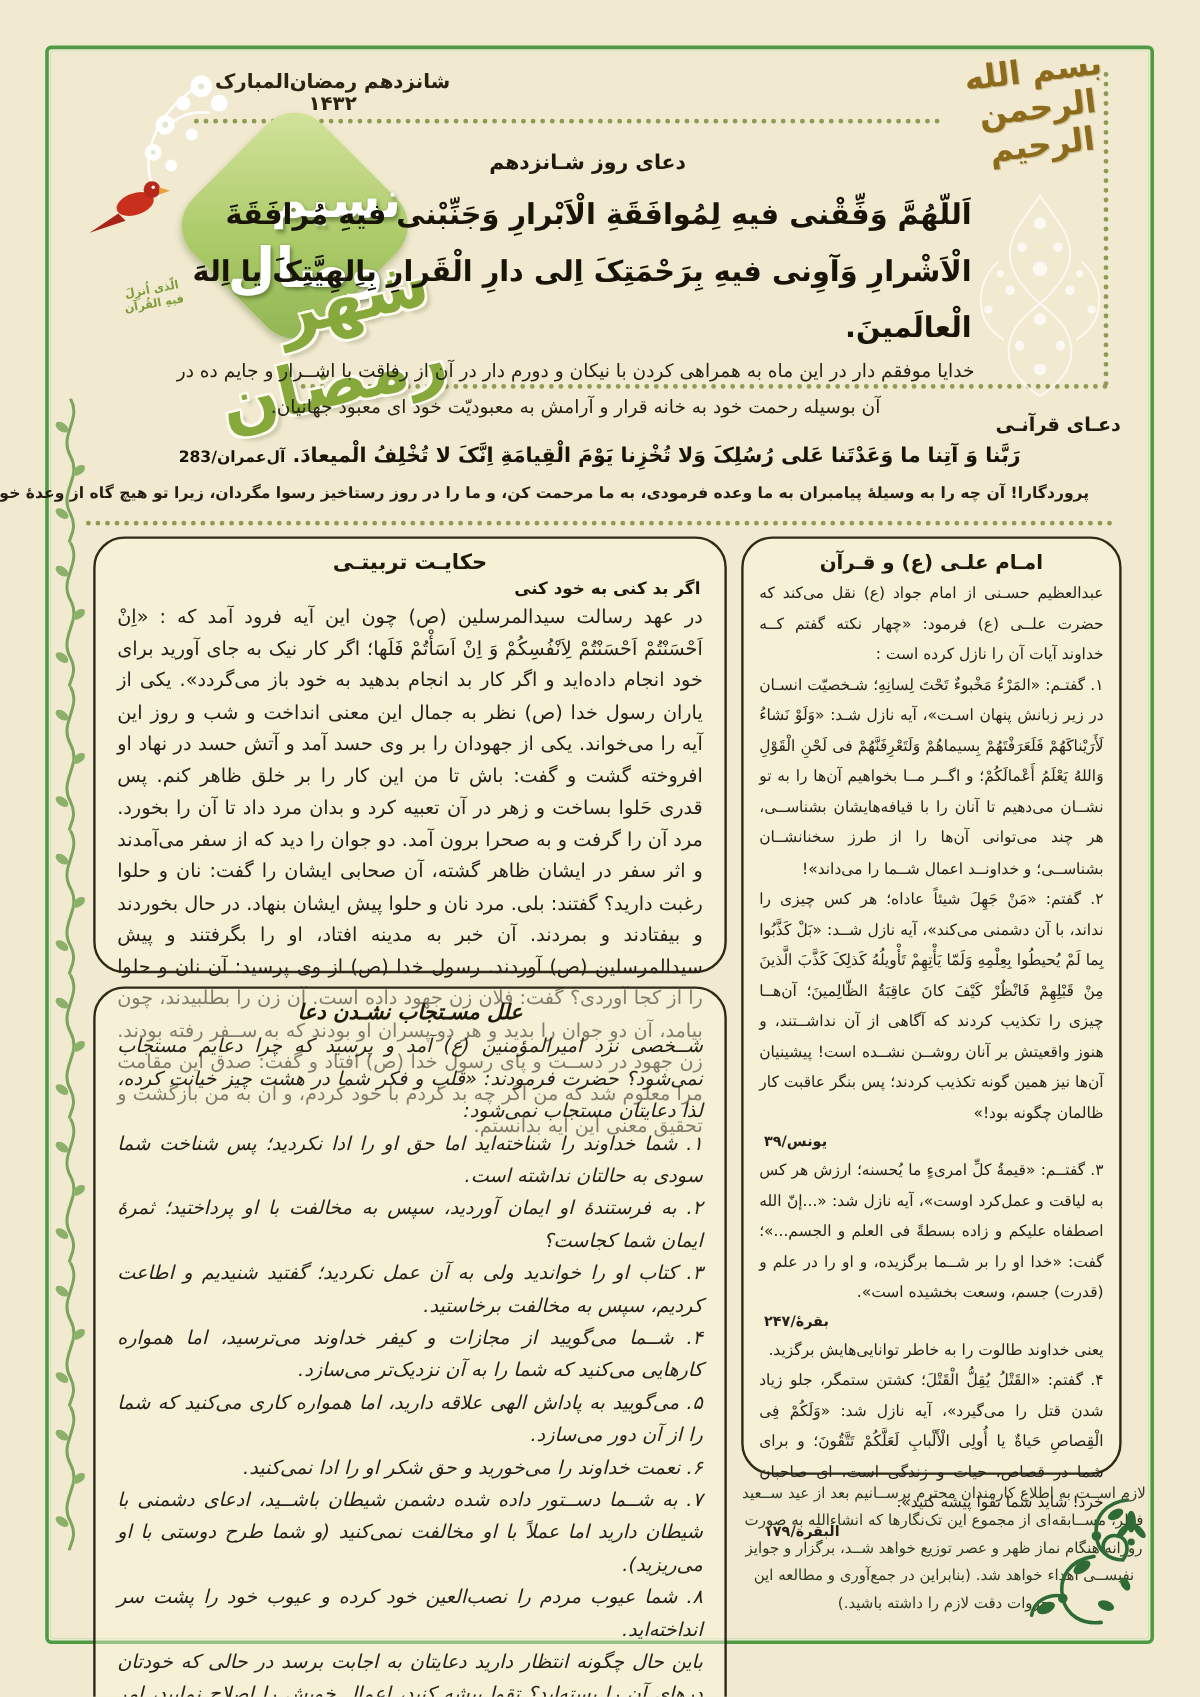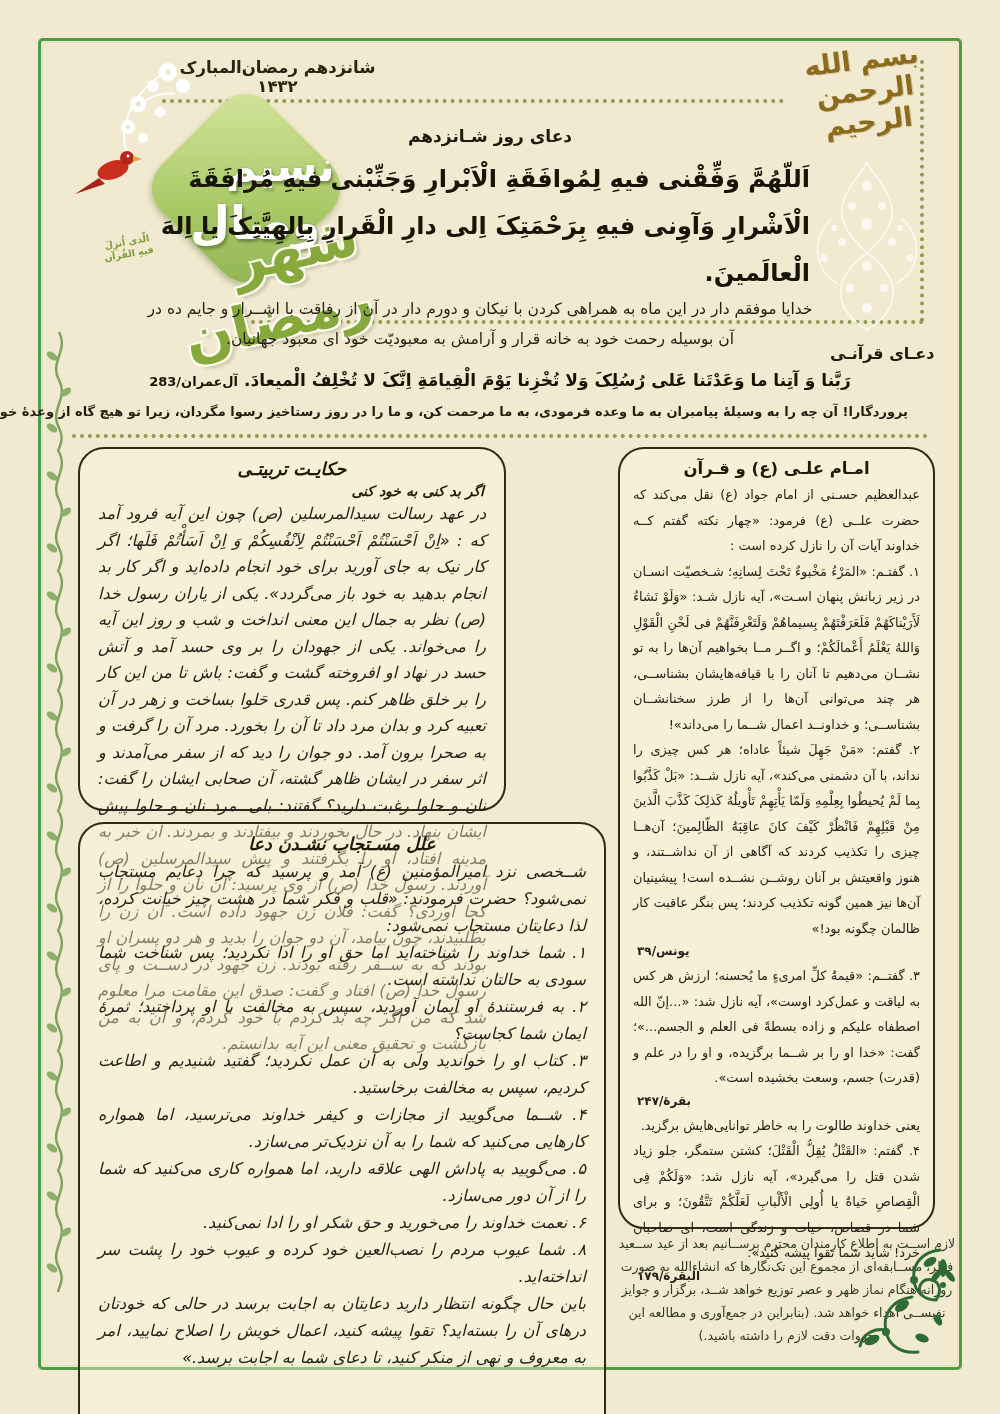--- a/index.html
+++ b/index.html
@@ -23,21 +23,21 @@
   .bismillah{left:775px;top:44px;width:180px;color:#8d6b1d;font-weight:bold;font-size:27px;line-height:1.15;
     text-align:center;transform:rotate(-7deg);text-shadow:1px 1px 0 rgba(120,90,20,.25);}
   .daily-title{left:170px;top:126px;width:640px;text-align:center;font-weight:bold;font-size:17px;color:#1f1a0d;}
   .daily-ar{left:150px;top:156px;width:660px;text-align:right;font-weight:bold;font-size:24px;line-height:47px;color:#181408;}
   .daily-fa{left:140px;top:250px;width:680px;text-align:center;font-weight:normal;font-size:15.5px;line-height:30px;color:#241f12;margin-top:44px;}
   .q-title{left:830px;top:344px;width:105px;font-weight:bold;font-size:16px;color:#1f1a0d;text-align:left;}
   .q-ar{left:55px;top:370px;width:890px;text-align:center;font-weight:bold;font-size:17px;white-space:nowrap;color:#181408;}
   .q-ref{font-size:13px;}
   .q-fa{right:92px;top:404px;font-weight:bold;font-size:13px;letter-spacing:-.3px;white-space:nowrap;color:#241f12;}
   .box{background:rgba(253,247,221,.42);border:2px solid #2e2a18;border-radius:26px;box-sizing:border-box;}
-  .box1{left:78px;top:447px;width:428px;height:364px;font-style:italic;}
+  .box1{left:78px;top:447px;width:528px;height:364px;}
   .box2{left:78px;top:822px;width:528px;height:680px;font-style:italic;}
   .box3{left:618px;top:447px;width:317px;height:782px;}
   .box-title{font-weight:bold;font-size:17.5px;color:#1f1a0c;text-align:center;padding:10px 20px 2px;}
   .box-sub{font-weight:bold;font-size:14px;color:#1f1a0c;padding:2px 20px 0;}
   .box-body{padding:2px 18px 8px;font-size:16px;line-height:26.5px;text-align:justify;}
   .box2 .box-body{line-height:27px;}
   .b3-body{padding:2px 13px 6px;font-size:12.9px;line-height:25.5px;text-align:justify;}
   .ref{text-align:left;font-weight:bold;font-size:12px;line-height:20px;padding:0 0 2px 4px;}
   .notice{left:612px;top:1232px;width:350px;text-align:center;font-size:12.5px;line-height:23px;color:#2e3822;}
   .logo{left:128px;top:100px;width:230px;height:230px;}
@@ -171,20 +171,21 @@
   <div class="abs box box2">
     <div class="box-title">علل مسـتجاب نشـدن دعا</div>
     <div class="box-body">
       <div>شــخصی نزد امیرالمؤمنین (ع) آمد و پرسید که چرا دعایم مستجاب نمی‌شود؟ حضرت فرمودند: «قلب و فکر شما در هشت چیز خیانت کرده، لذا دعایتان مستجاب نمی‌شود:</div>
       <div>۱. شما خداوند را شناخته‌اید اما حق او را ادا نکردید؛ پس شناخت شما سودی به حالتان نداشته است.</div>
       <div>۲. به فرستندهٔ او ایمان آوردید، سپس به مخالفت با او پرداختید؛ ثمرهٔ ایمان شما کجاست؟</div>
       <div>۳. کتاب او را خواندید ولی به آن عمل نکردید؛ گفتید شنیدیم و اطاعت کردیم، سپس به مخالفت برخاستید.</div>
       <div>۴. شــما می‌گویید از مجازات و کیفر خداوند می‌ترسید، اما همواره کارهایی می‌کنید که شما را به آن نزدیک‌تر می‌سازد.</div>
       <div>۵. می‌گویید به پاداش الهی علاقه دارید، اما همواره کاری می‌کنید که شما را از آن دور می‌سازد.</div>
       <div>۶. نعمت خداوند را می‌خورید و حق شکر او را ادا نمی‌کنید.</div>
+      <div>۷. به شــما دســتور داده شده دشمن شیطان باشــید، ادعای دشمنی با شیطان دارید اما عملاً با او مخالفت نمی‌کنید (و شما طرح دوستی با او می‌ریزید).</div>
       <div>۸. شما عیوب مردم را نصب‌العین خود کرده و عیوب خود را پشت سر انداخته‌اید.</div>
       <div>باین حال چگونه انتظار دارید دعایتان به اجابت برسد در حالی که خودتان درهای آن را بسته‌اید؟ تقوا پیشه کنید، اعمال خویش را اصلاح نمایید، امر به معروف و نهی از منکر کنید، تا دعای شما به اجابت برسد.»</div>
     </div>
   </div>
 
   <div class="abs box box3">
     <div class="box-title" style="font-size:16.5px;">امـام علـی (ع) و قـرآن</div>
     <div class="b3-body">
       <div>عبدالعظیم حسـنی از امام جواد (ع) نقل می‌کند که حضرت علــی (ع) فرمود: «چهار نکته گفتم کــه خداوند آیات آن را نازل کرده است :</div>
       <div>۱. گفتـم: «المَرْءُ مَخْبوءٌ تَحْتَ لِسانِهِ؛ شـخصیّت انسـان در زیر زبانش پنهان اسـت»، آیه نازل شـد: «وَلَوْ نَشاءُ لَأَرَیْناکَهُمْ فَلَعَرَفْتَهُمْ بِسیماهُمْ وَلَتَعْرِفَنَّهُمْ فی لَحْنِ الْقَوْلِ وَاللهُ یَعْلَمُ أَعْمالَکُمْ؛ و اگــر مــا بخواهیم آن‌ها را به تو نشــان می‌دهیم تا آنان را با قیافه‌هایشان بشناســی، هر چند می‌توانی آن‌ها را از طرز سخنانشــان بشناســی؛ و خداونــد اعمال شــما را می‌داند»!</div>

